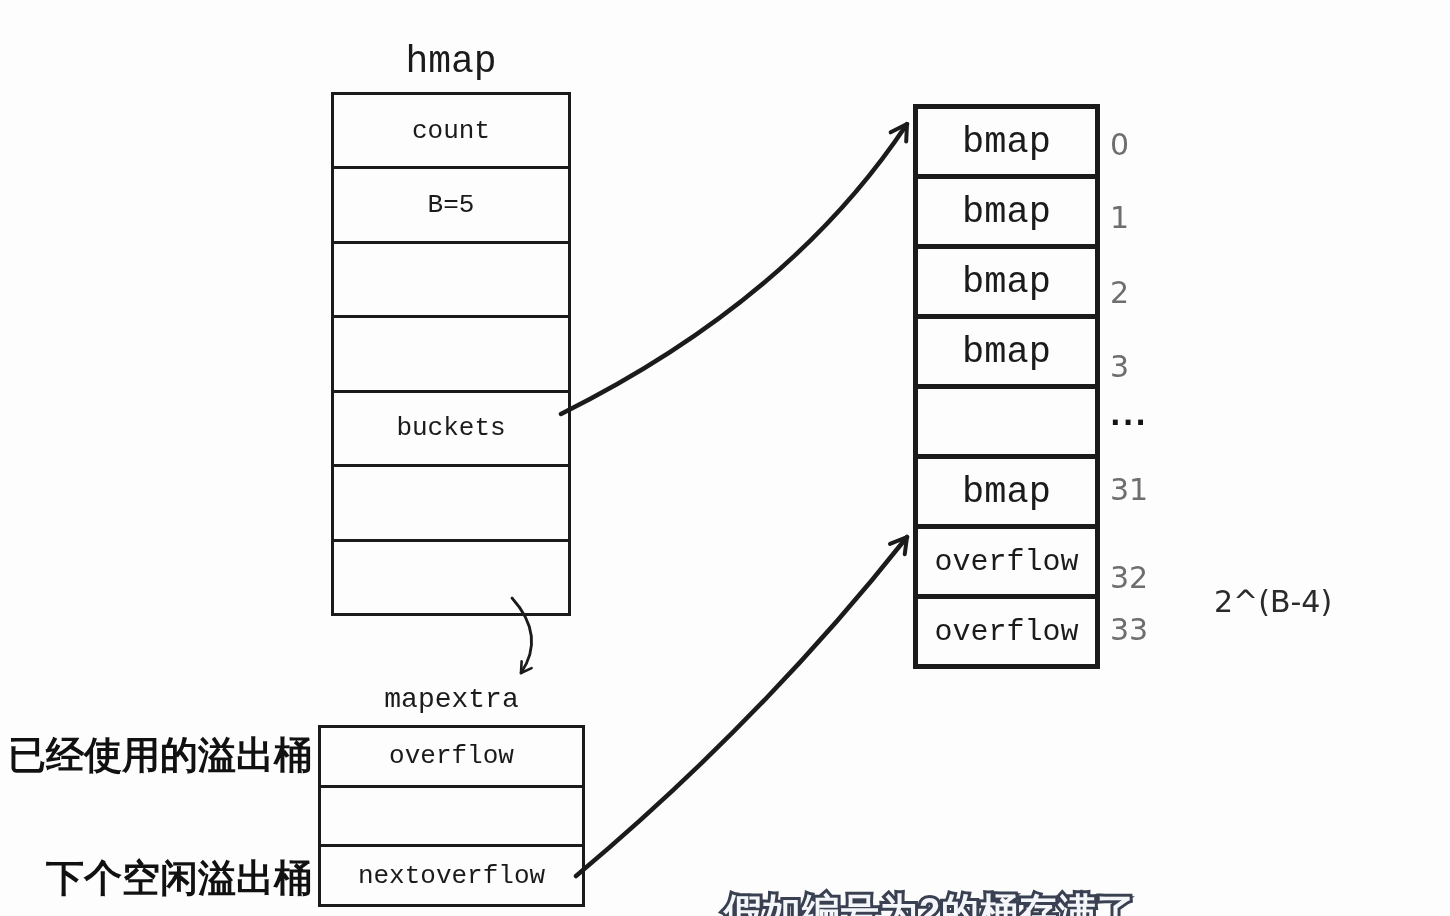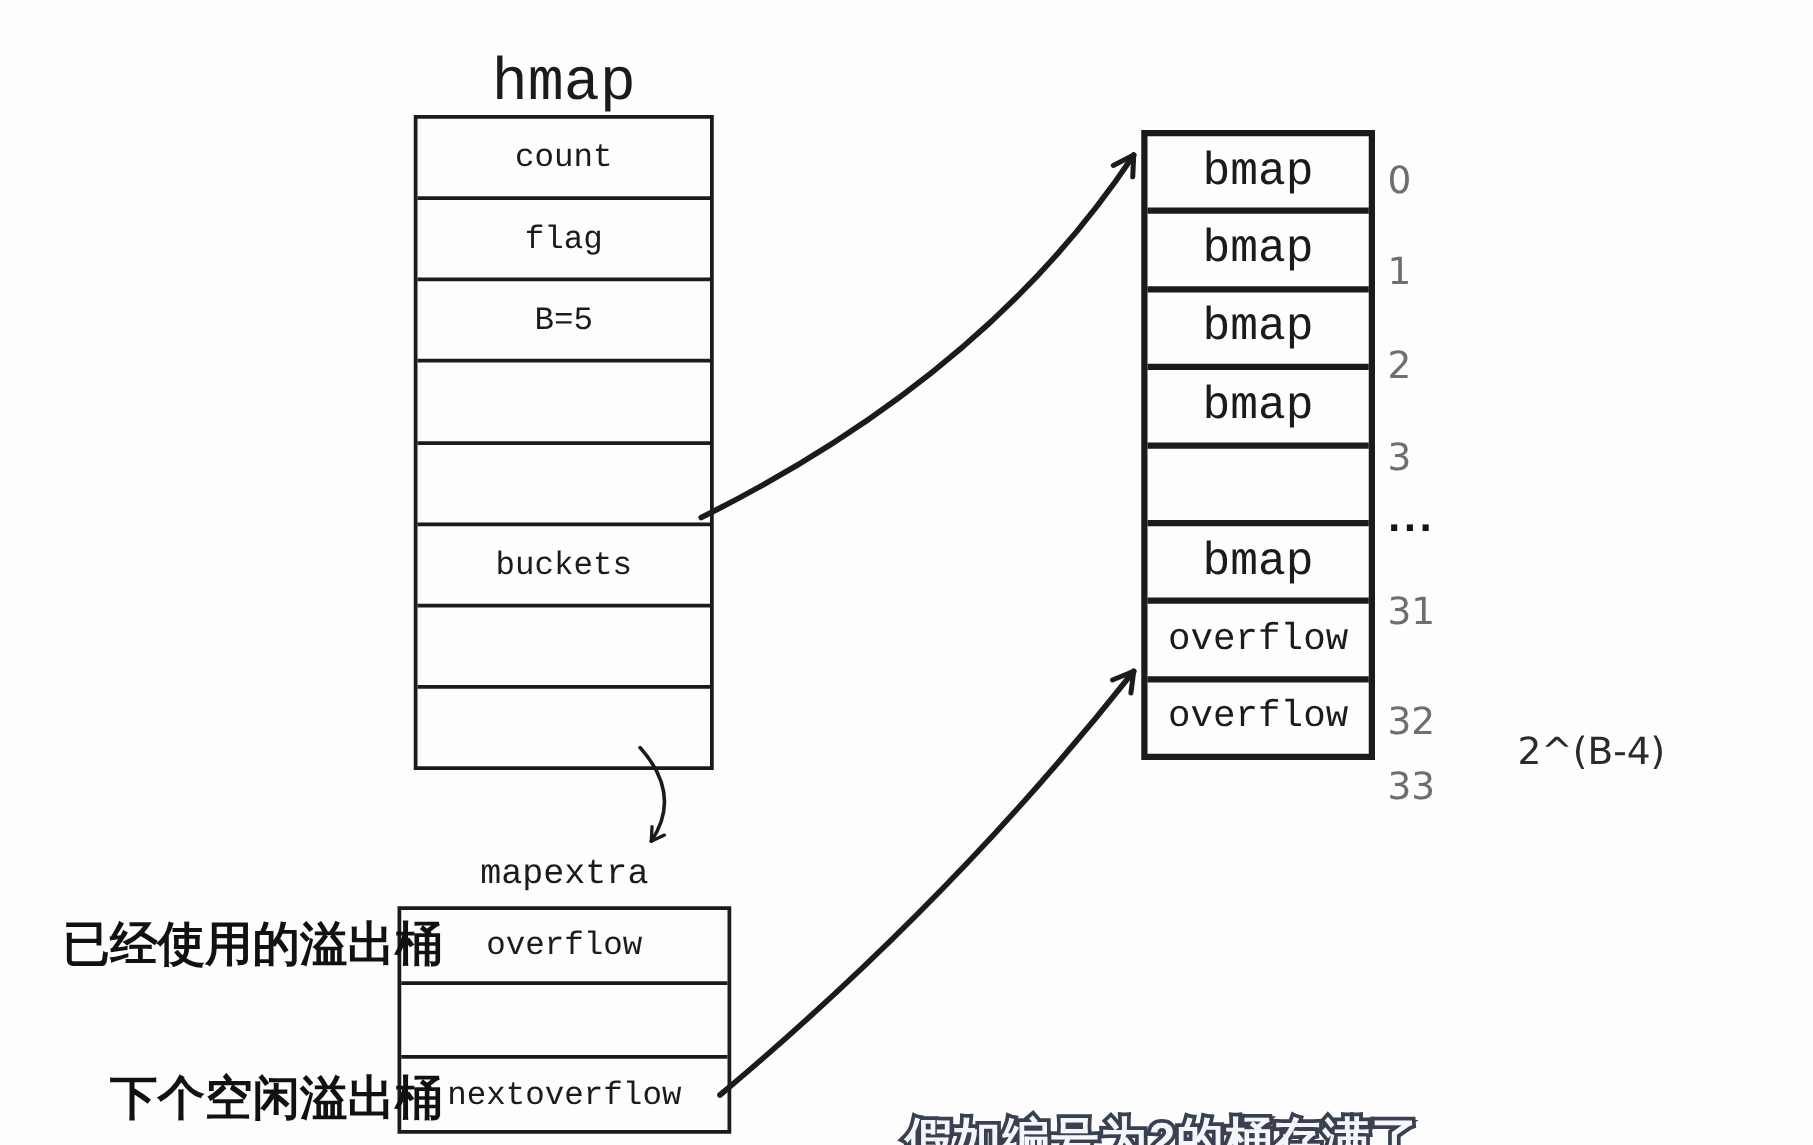--- a/index.html
+++ b/index.html
@@ -7,21 +7,21 @@
     width: 1450px; height: 916px;
     position: relative; overflow: hidden;
     background: #fdfdfd;
     color: #1b1b1b;
     font-family: "Liberation Mono", "DejaVu Sans Mono", monospace;
   }
 
   .struct-title {
     position: absolute;
     text-align: center;
-    font-size: 48px;
+    font-size: 38px;
     color: #1b1b1b;
     white-space: nowrap;
   }
 
   .box {
     position: absolute;
     border: 3px solid #1b1b1b;
     display: flex;
     flex-direction: column;
     box-sizing: border-box;
@@ -76,21 +76,20 @@
   .cjk-label {
     position: absolute;
     left: 0;
     width: 312px;
     text-align: right;
     font-family: "Liberation Serif", "DejaVu Serif", serif;
     font-weight: bold;
     font-size: 38px;
     color: #111;
     white-space: nowrap;
-    margin-left: 42px;
   }
 
   .subtitle {
     position: absolute;
     left: 930px;
     top: 887px;
     transform: translateX(-50%);
     font-family: "Liberation Sans", "DejaVu Sans", sans-serif;
     font-weight: bold;
     font-size: 38px;
@@ -108,30 +107,29 @@
     pointer-events: none;
   }
 </style>
 </head>
 <body>
 
 <div class="struct-title" style="left:331px; top:40px; width:240px;">hmap</div>
 
 <div class="box" style="left:331px; top:92px; width:240px; height:524px;">
   <div class="row">count</div>
-  <div class="row">flag</div>
   <div class="row">B=5</div>
   <div class="row"></div>
   <div class="row"></div>
   <div class="row">buckets</div>
   <div class="row"></div>
   <div class="row"></div>
 </div>
 
-<div class="box thick" style="left:913px; top:104px; width:187px; height:504px;">
+<div class="box thick" style="left:913px; top:104px; width:187px; height:565px;">
   <div class="row bmap-row">bmap</div>
   <div class="row bmap-row">bmap</div>
   <div class="row bmap-row">bmap</div>
   <div class="row bmap-row">bmap</div>
   <div class="row bmap-row"></div>
   <div class="row bmap-row">bmap</div>
   <div class="row overflow-row">overflow</div>
   <div class="row overflow-row">overflow</div>
 </div>
 

